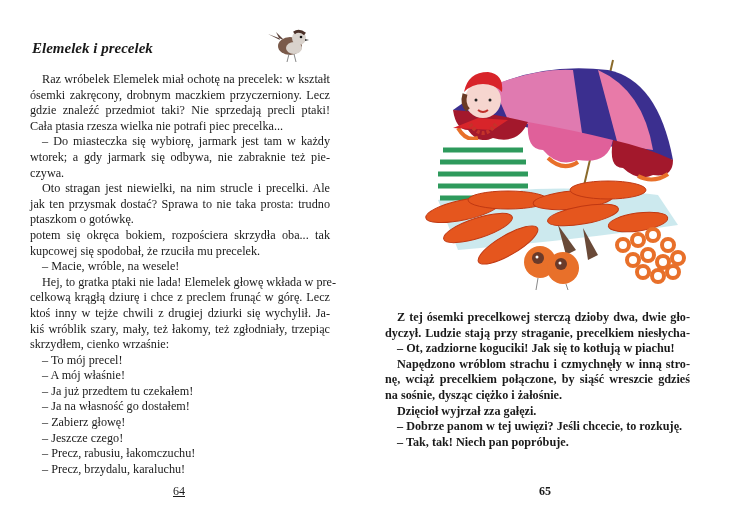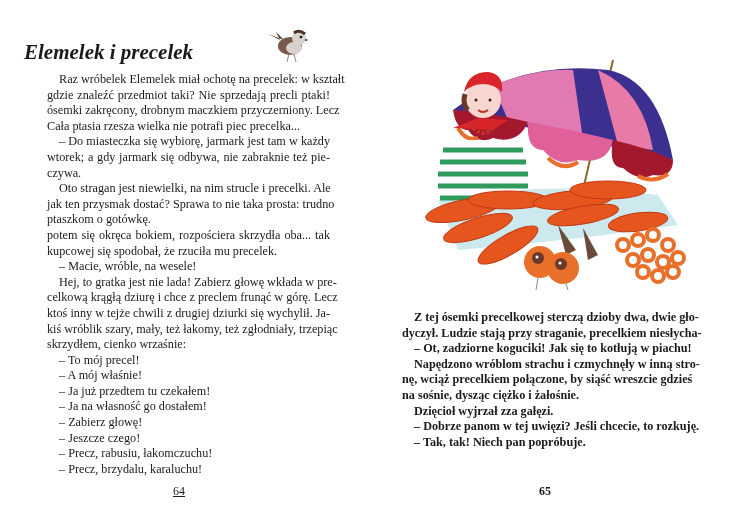--- a/index.html
+++ b/index.html
@@ -1,25 +1,25 @@
 <!DOCTYPE html>
 <html><head>
   <meta charset="utf-8">
   <style>
     html, body { margin:0; padding:0; }
     body { width:730px; height:524px; background:#ffffff; position:relative; overflow:hidden;
            font-family:"Liberation Serif", "DejaVu Serif", serif; color:#1a1a1a; }
     .page { position:absolute; top:0; height:524px; }
     .page-left { left:0; width:365px; }
     .page-right { left:363px; width:365px;font-weight:bold; }
-    .title { position:absolute; left:24px; top:40px; font-style:italic; font-weight:bold; font-size:21px; }
+    .title { position:absolute; left:32px; top:40px; font-style:italic; font-weight:bold; font-size:15px; }
     .text { position:absolute; font-size:12.2px; line-height:15.6px; text-align:justify; }
     .left-text { left:30px; top:72px; width:300px; }
     .right-text { left:22px; top:310px; width:305px; }
-    .line { display:block; text-align:justify; text-align-last:justify; white-space:nowrap;margin-left:17px; }
+    .line { display:block; text-align:justify; text-align-last:justify; white-space:nowrap; }
     .line.last { text-align-last:left; }
     .pnum { position:absolute; font-size:12px; top:484px; }
     .pnum-left { left:173px;text-decoration:underline; }
     .pnum-right { left:176px; }
     .bird-small { position:absolute; left:266px; top:26px; }
     .illustration { position:absolute; left:398px; top:50px; }
   </style>
 </head>
 <body>
 
@@ -32,33 +32,33 @@
     <circle cx="33" cy="12" r="7" fill="#d9d2cc"></circle>
     <path d="M28 7 Q33 3 39 8" stroke="#4a3028" stroke-width="3" fill="none"></path>
     <circle cx="35" cy="11" r="1.3" fill="#111"></circle>
     <path d="M39 13 L43 14 L39 15 Z" fill="#333"></path>
     <ellipse cx="28" cy="22" rx="8" ry="6" fill="#d9d2cc"></ellipse>
     <path d="M23 28 L21 36 M28 28 L30 36" stroke="#888" stroke-width="1"></path>
   </svg>
 
   <div class="text left-text">
     <span class="line" style="text-indent:12px">Raz wróbelek Elemelek miał ochotę na precelek: w kształt</span>
+    <span class="line">ósemki zakręcony, drobnym maczkiem przyczerniony. Lecz</span>
     <span class="line">gdzie znaleźć przedmiot taki? Nie sprzedają precli ptaki!</span>
-    <span class="line">ósemki zakręcony, drobnym maczkiem przyczerniony. Lecz</span>
     <span class="line last">Cała ptasia rzesza wielka nie potrafi piec precelka...</span>
     <span class="line" style="text-indent:12px">– Do miasteczka się wybiorę, jarmark jest tam w każdy</span>
     <span class="line">wtorek; a gdy jarmark się odbywa, nie zabraknie też pie-</span>
     <span class="line last">czywa.</span>
     <span class="line" style="text-indent:12px">Oto stragan jest niewielki, na nim strucle i precelki. Ale</span>
     <span class="line">jak ten przysmak dostać? Sprawa to nie taka prosta: trudno</span>
     <span class="line last">ptaszkom o gotówkę.</span>
     <span class="line">potem się okręca bokiem, rozpościera skrzydła oba... tak</span>
     <span class="line last">kupcowej się spodobał, że rzuciła mu precelek.</span>
     <span class="line last" style="text-indent:12px">– Macie, wróble, na wesele!</span>
-    <span class="line" style="text-indent:12px">Hej, to gratka jest nie lada! Zabierz głowę wkłada w pre-</span>
+    <span class="line" style="text-indent:12px">Hej, to gratka ptaki nie lada! Elemelek głowę wkłada w pre-</span>
     <span class="line">celkową krągłą dziurę i chce z preclem frunąć w górę. Lecz</span>
     <span class="line">ktoś inny w tejże chwili z drugiej dziurki się wychylił. Ja-</span>
     <span class="line">kiś wróblik szary, mały, też łakomy, też zgłodniały, trzepiąc</span>
     <span class="line last">skrzydłem, cienko wrzaśnie:</span>
     <span class="line last" style="text-indent:12px">– To mój precel!</span>
     <span class="line last" style="text-indent:12px">– A mój właśnie!</span>
     <span class="line last" style="text-indent:12px">– Ja już przedtem tu czekałem!</span>
     <span class="line last" style="text-indent:12px">– Ja na własność go dostałem!</span>
     <span class="line last" style="text-indent:12px">– Zabierz głowę!</span>
     <span class="line last" style="text-indent:12px">– Jeszcze czego!</span>

